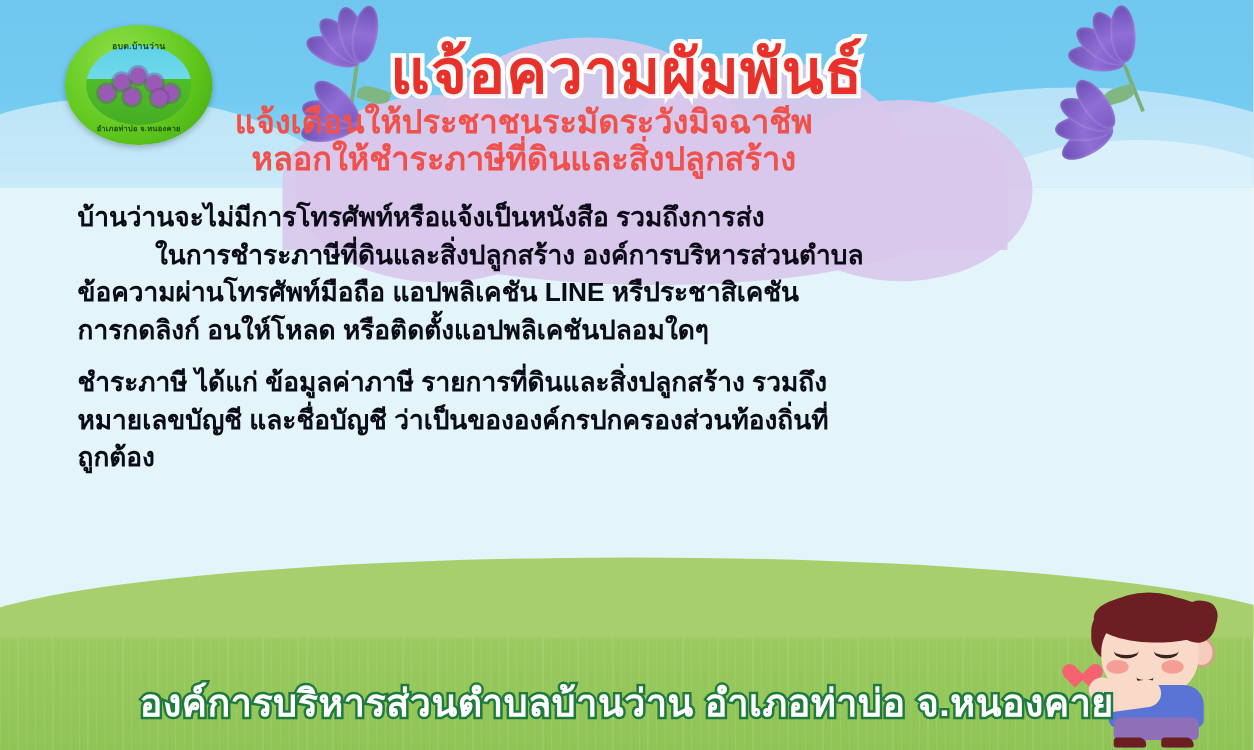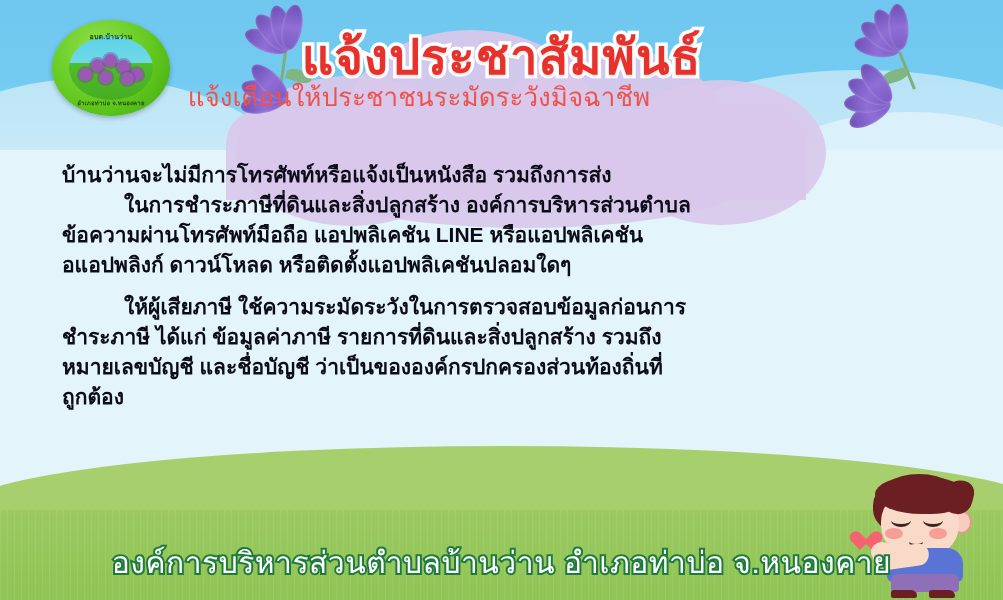--- a/index.html
+++ b/index.html
@@ -165,21 +165,21 @@
     paint-order: stroke fill;
     text-shadow: 0 2px 2px rgba(0,0,0,.10);
     white-space: nowrap;
   }
   .subtitle {
     position: absolute;
     left: 0; top: 82px;
     width: 838px;
     text-align: center;
     font-size: 26px;
-    font-weight: normal;
+    font-weight: bold;
     color: #f0514c;
     line-height: 30px;
     white-space: nowrap;
   }
   .subtitle div { margin: 0; }
 
   
   .body-area {
     position: absolute;
     left: 0; top: 146px;
@@ -217,21 +217,21 @@
     background: #a8cf6d;
     border-radius: 50% 50% 0 0 / 100% 100% 0 0;
   }
 
   .footer {
     position: absolute;
     left: 0; bottom: 14px;
     width: 1003px;
     text-align: center;
     font-size: 30px;
-    font-weight: normal;
+    font-weight: bold;
     color: #ffffff;
     -webkit-text-stroke: 4px #1f7a3d;
     paint-order: stroke fill;
     letter-spacing: .5px;
     white-space: nowrap;
   }
 
   
   .boy { position: absolute; right: 6px; bottom: 2px; width: 150px; height: 128px; }
   .boy .hair-back { position: absolute; left: 26px; top: 4px; width: 92px; height: 62px;
@@ -336,42 +336,42 @@
     <div class="petal" style="left:20px; top:22px; transform:rotate(240deg);"></div>
     <div class="petal" style="left:20px; top:22px; transform:rotate(266deg);"></div>
   </div>
   <div class="flower" style="left:846px; top:78px;">
     <div class="petal" style="left:44px; top:14px; transform:rotate(150deg);"></div>
     <div class="petal" style="left:44px; top:14px; transform:rotate(178deg);"></div>
     <div class="petal" style="left:44px; top:14px; transform:rotate(206deg);"></div>
     <div class="petal" style="left:44px; top:14px; transform:rotate(234deg);"></div>
   </div>
 
-  <div class="title">แจ้งประชาสัมพันธ์</div>
+  <div class="title">แจ้อความผัมพันธ์</div>
 
   <div class="subtitle">
     <div>แจ้งเตือนให้ประชาชนระมัดระวังมิจฉาชีพ</div>
+    <div>หลอกให้ชำระภาษีที่ดินและสิ่งปลูกสร้าง</div>
   </div>
 
   <div class="body-area">
 
 
     <div class="gap-1"></div>
 
     <div class="para block">
       <div>บ้านว่านจะไม่มีการโทรศัพท์หรือแจ้งเป็นหนังสือ รวมถึงการส่ง</div>
       <div><span class="ind"></span><span>ในการชำระภาษีที่ดินและสิ่งปลูกสร้าง องค์การบริหารส่วนตำบล</span></div>
-      <div>ข้อความผ่านโทรศัพท์มือถือ แอปพลิเคชัน LINE หรือแอปพลิเคชัน</div>
-      <div>อแอปพลิงก์ ดาวน์โหลด หรือติดตั้งแอปพลิเคชันปลอมใดๆ</div>
+      <div>ข้อความผ่านโทรศัพท์มือถือ แอปพลิเคชัน LINE หรืประชาสิเคชัน</div>
+      <div>การกดลิงก์ อนให์โหลด หรือติดตั้งแอปพลิเคชันปลอมใดๆ</div>
     </div>
 
     <div class="gap-2"></div>
 
     <div class="para block">
-      <div><span class="ind"></span><span>ให้ผู้เสียภาษี ใช้ความระมัดระวังในการตรวจสอบข้อมูลก่อนการ</span></div>
       <div>ชำระภาษี ได้แก่ ข้อมูลค่าภาษี รายการที่ดินและสิ่งปลูกสร้าง รวมถึง</div>
       <div>หมายเลขบัญชี และชื่อบัญชี ว่าเป็นขององค์กรปกครองส่วนท้องถิ่นที่</div>
       <div>ถูกต้อง</div>
     </div>
 
   </div>
 
   <div class="grass"></div>
   <div class="grass-cap"></div>
 

